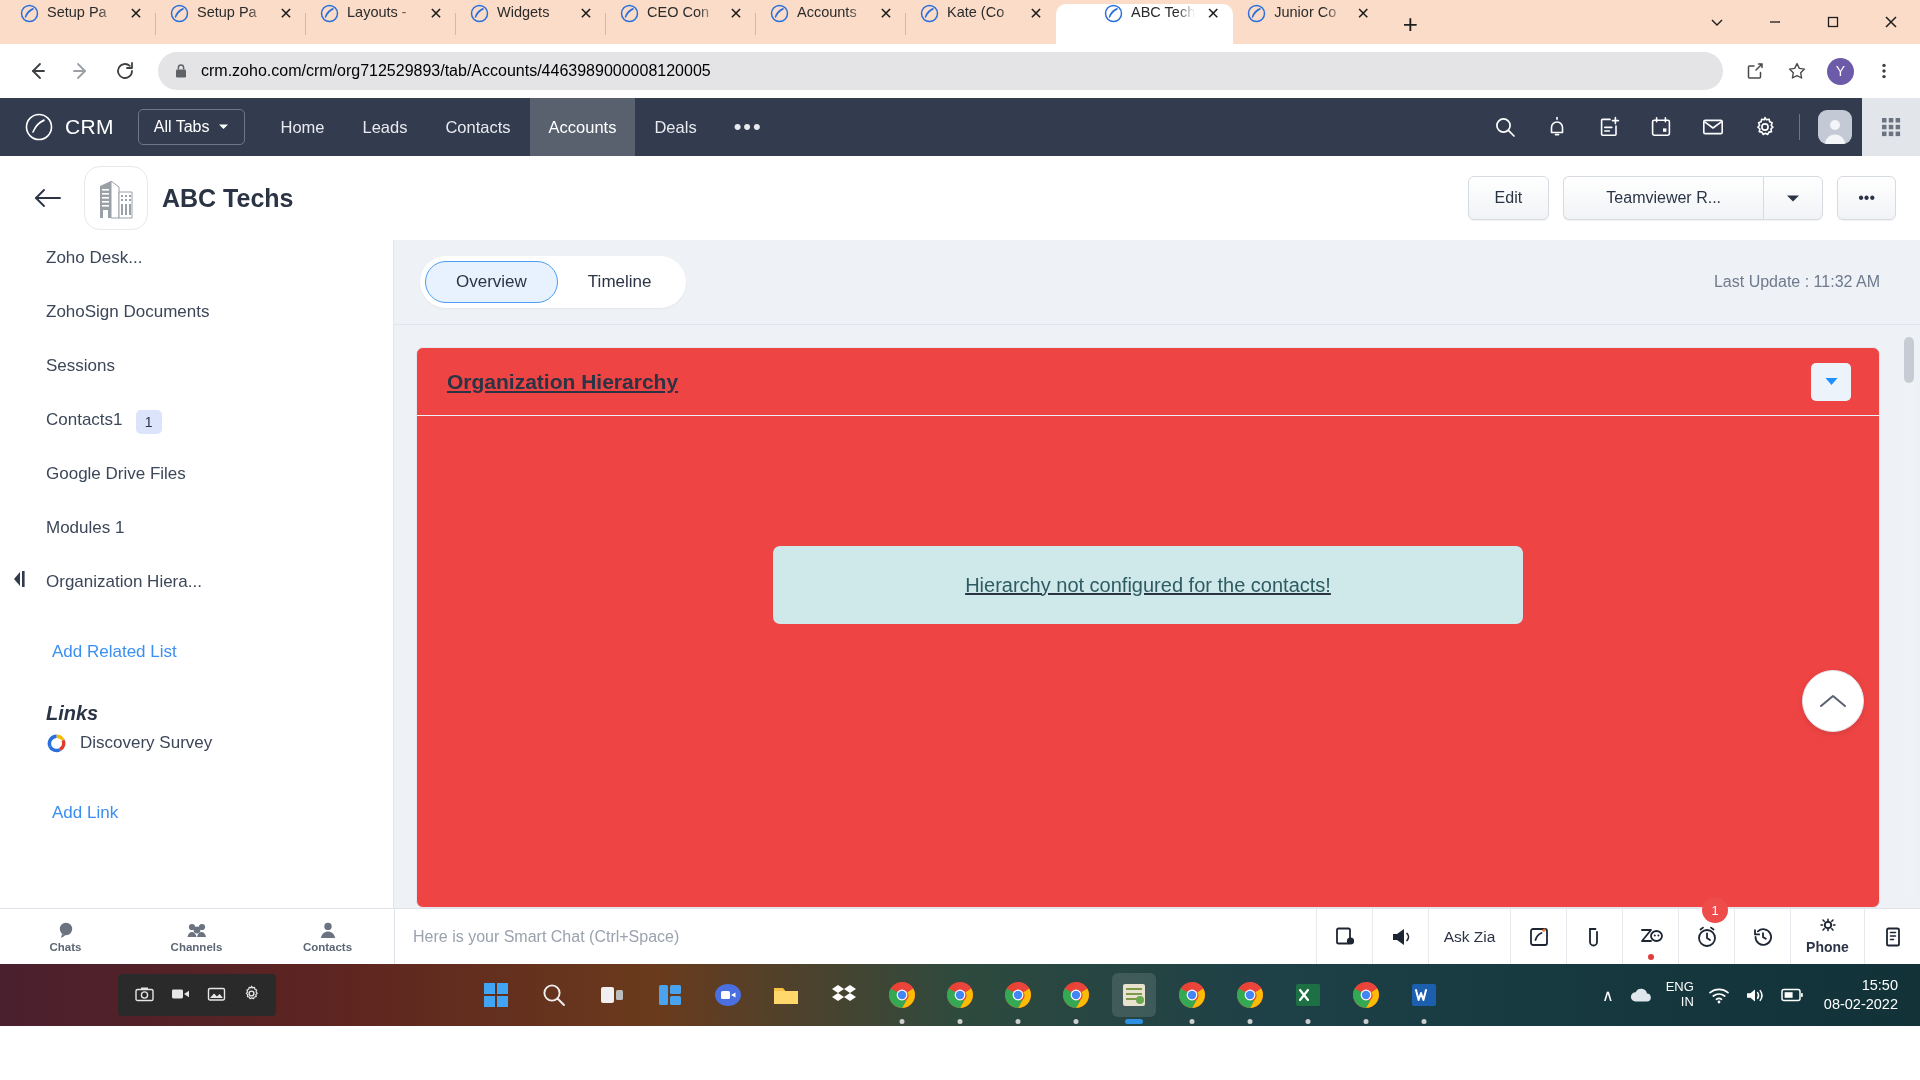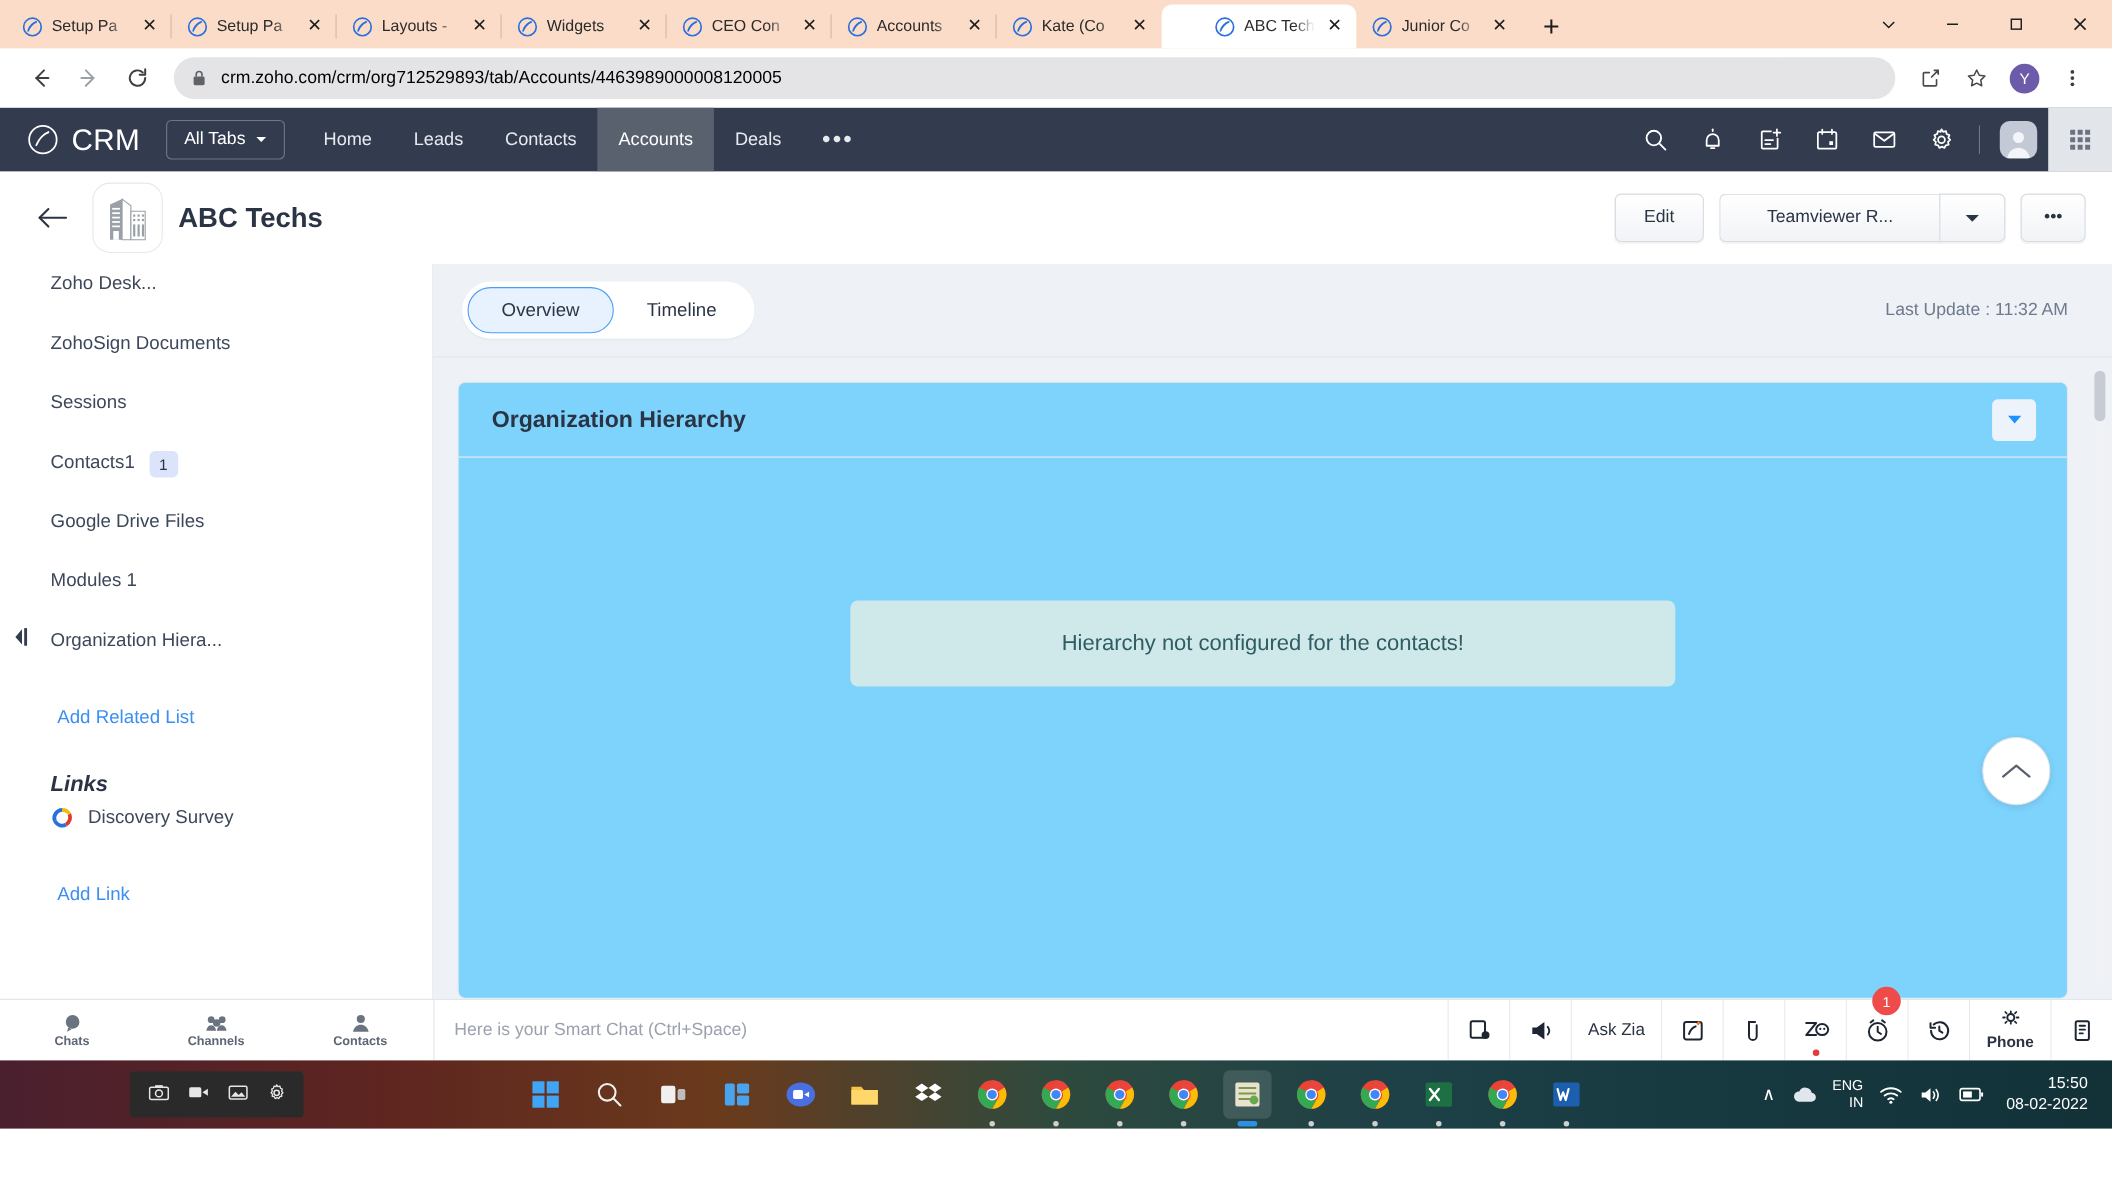--- a/index.html
+++ b/index.html
@@ -11,21 +11,21 @@
   }
   .screen { position:relative; width:1920px; height:1080px; }
 
   
   .browser-tabstrip {
     height:44px; background:#fadcc8; display:flex; align-items:flex-end;
     padding-left:6px; position:relative;
   }
   .tab {
     height:40px; min-width:150px; max-width:185px; flex:0 0 auto;
-    display:flex; align-items:center; gap:8px; padding:0 10px 0 14px;
+    display:flex; gap:8px; padding:0 10px 0 14px;
     border-radius:10px 10px 0 0; position:relative; cursor:default;
     color:#2b2b2b; font-size:14.5px;
   }
   .tab.inactive { background:transparent; }
   .tab.inactive + .tab.inactive:before {
     content:""; position:absolute; left:-1px; top:9px; height:22px;
     width:1px; background:#d9b79c;
   }
   .tab.active { background:#ffffff;padding-left:48px; }
   .tab-fav {
@@ -82,21 +82,21 @@
     color:#fff; font-size:14px; display:flex; align-items:center;
     justify-content:center; flex:0 0 27px; margin:0 6px;
   }
 
   
   .crm-nav {
     height:58px; background:#333b4f; display:flex; align-items:center;
     padding-left:24px; color:#ffffff; position:relative;
   }
   .crm-logo { display:flex; align-items:center; gap:11px; margin-right:24px; }
-  .crm-logo-name { font-size:27px; letter-spacing:.3px; }
+  .crm-logo-name { font-size:21px; letter-spacing:.3px; }
   .alltabs {
     border:1px solid #6f7787; border-radius:5px; height:36px;
     display:flex; align-items:center; gap:9px; padding:0 15px;
     font-size:16px; margin-right:16px;
   }
   .nav-link {
     height:58px; display:flex; align-items:center; padding:0 19px;
     font-size:16.5px; color:#e8eaee;
   }
   .nav-link.sel { background:#59616f; color:#ffffff; }
@@ -199,22 +199,23 @@
   .tab-pill.sel { background:#e8f2fe; border:1px solid #4b9df5; }
   .last-update {
     position:absolute; right:40px; font-size:16px; color:#6e7a8d;
   }
 
   .main-scroll {
     flex:1 1 auto; position:relative; overflow:hidden;
     border-top:1px solid #e2e6ec; padding:22px 40px 0 22px;
   }
   .card {
-    background:#7dd3fc; border:1px solid #e4e8ee; border-radius:7px;
+    background:#ef4444; border:1px solid #e4e8ee; border-radius:7px;
     height:100%;
+    text-decoration:underline;
   }
   .card-head {
     height:68px; display:flex; align-items:center; padding:0 30px;
     border-bottom:1px solid #eceff4; position:relative;
   }
   .card-title { font-size:21px; font-weight:bold; color:#2b3445; }
   .card-caret {
     position:absolute; right:28px; width:40px; height:38px;
     background:#edf3fb; border-radius:5px; display:flex;
     align-items:center; justify-content:center;

